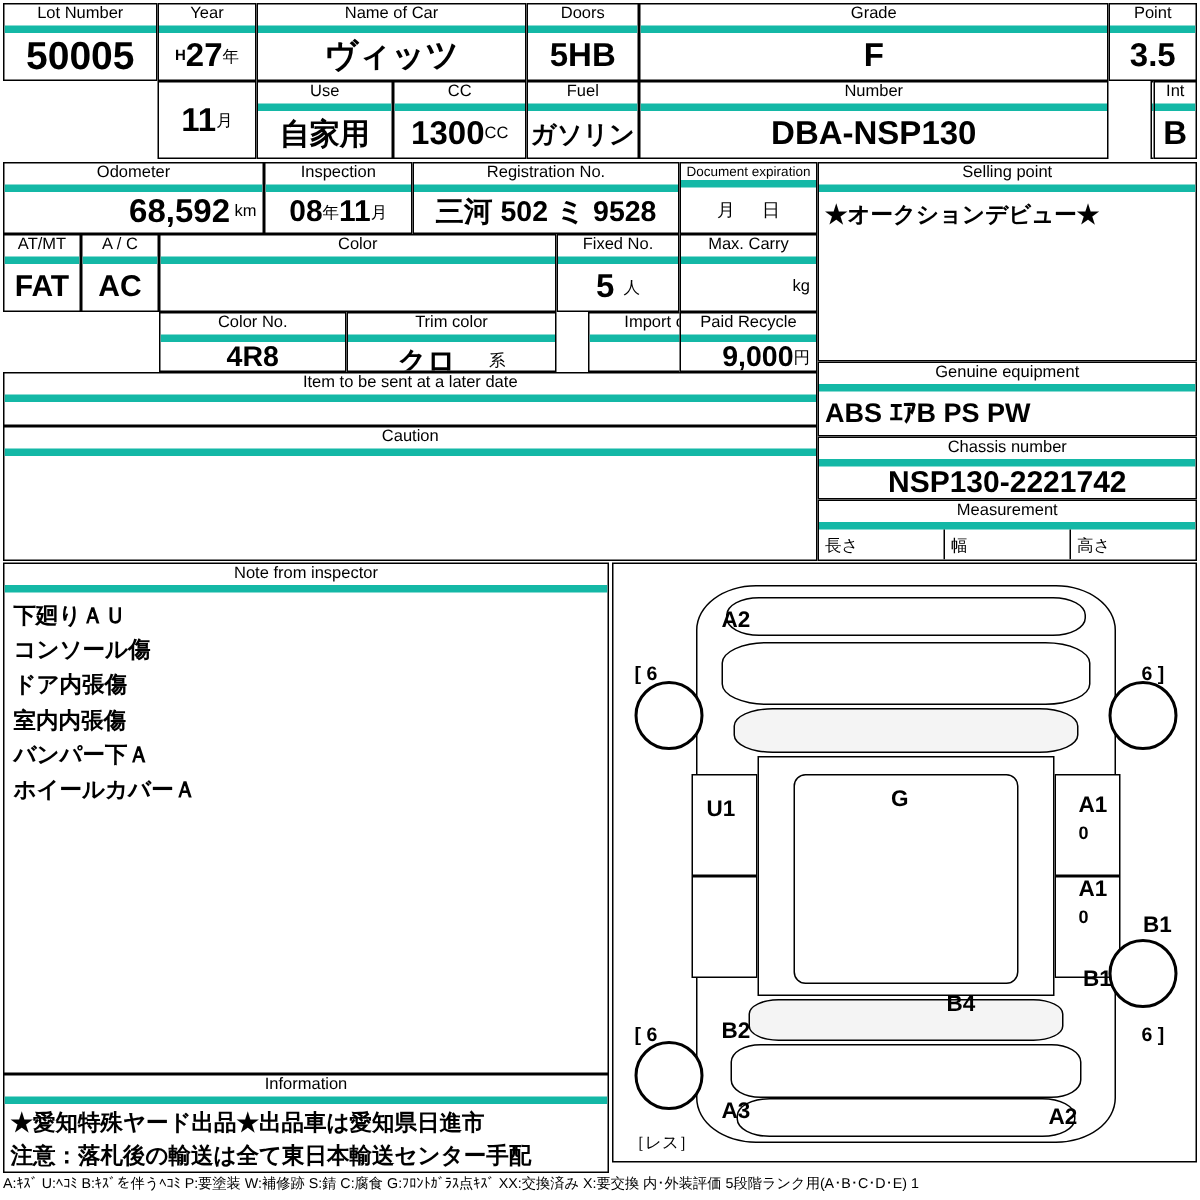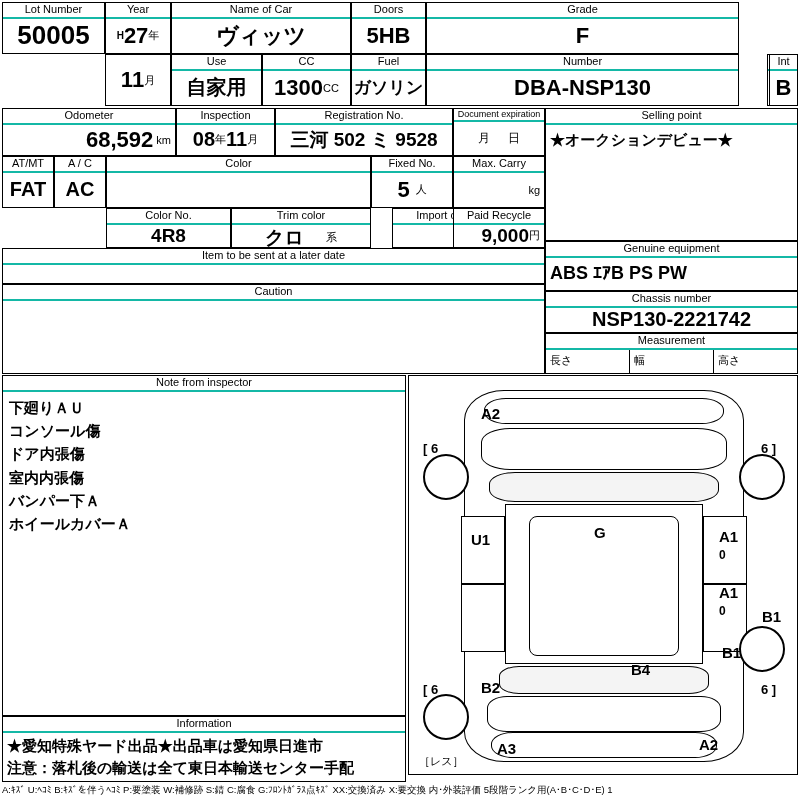--- a/index.html
+++ b/index.html
@@ -13,21 +13,21 @@
   }
   .sheet { position:relative; width:800px; height:800px; }
 
   .cell { position:absolute; border:1px solid #000; background:#fff; overflow:hidden; }
   .val { font-size:22px; text-align:center; font-weight:bold; }
   .val-lg { font-size:26px; font-weight:bold; text-align:center; }
   .ctr { display:flex; align-items:center; justify-content:center; }
   .rgt { display:flex; align-items:center; justify-content:flex-end; padding-right:4px; }
   .lft { display:flex; align-items:center; justify-content:flex-start; padding-left:4px; }
   .col { display:flex; flex-direction:column; }
-  .hdr { font-size:11px; text-align:center; border-bottom:2px solid #14b8a6; line-height:1.25; }
+  .hdr { font-size:11px; text-align:center; border-bottom:5px solid #14b8a6; line-height:1.25; }
   .unit { font-size:11px; font-weight:normal; }
   .sup { font-size:10px; vertical-align:super; font-weight:bold; }
 
   .notelist { font-size:15px; line-height:1.55; padding:4px 6px; font-weight:bold; }
   .info { font-size:15px; font-weight:bold; line-height:1.45; padding:2px 4px; }
   .legend { font-size:9.5px; line-height:1.2; }
 
   .diagram { position:absolute; left:408px; top:375px; width:390px; height:400px; border:1px solid #000; background:#fff; }
   .dlabel { position:absolute; font-size:15px; font-weight:bold; }
   .dpart { position:absolute; border:1px solid #000; background:#fff; }
@@ -61,20 +61,24 @@
   <div class="cell col" style="left:351px;top:2px;width:75px;height:52px;">
     <div class="hdr">Doors</div>
     <div class="ctr val" style="flex:1;">5HB</div>
   </div>
 
   <div class="cell col" style="left:426px;top:2px;width:313px;height:52px;">
     <div class="hdr">Grade</div>
     <div class="ctr val" style="flex:1;">F</div>
   </div>
 
+  <div class="cell col" style="left:739px;top:2px;width:59px;height:52px;">
+    <div class="hdr">Point</div>
+    <div class="ctr val" style="flex:1;">3.5</div>
+  </div>
 
   <div class="cell col" style="left:105px;top:54px;width:66px;height:52px;">
     <div class="ctr" style="flex:1;">
       <span class="val">11</span>
       <span class="unit">月</span>
     </div>
   </div>
 
   <div class="cell col" style="left:171px;top:54px;width:91px;height:52px;">
     <div class="hdr">Use</div>
@@ -290,18 +294,18 @@
     <div class="dlabel" style="left:310px;top:152px;">A1</div>
     <div class="dlabel" style="left:310px;top:172px;font-size:12px;">0</div>
     <div class="dlabel" style="left:310px;top:208px;">A1</div>
     <div class="dlabel" style="left:310px;top:228px;font-size:12px;">0</div>
     <div class="dlabel" style="left:353px;top:232px;">B1</div>
     <div class="dlabel" style="left:313px;top:268px;">B1</div>
     <div class="dlabel" style="left:222px;top:285px;">B4</div>
     <div class="dlabel" style="left:72px;top:303px;">B2</div>
     <div class="bracket" style="left:14px;top:306px;">[ 6</div>
     <div class="bracket" style="left:352px;top:306px;">6 ]</div>
-    <div class="dlabel" style="left:72px;top:364px;margin-left:16px;">A3</div>
+    <div class="dlabel" style="left:72px;top:356px;">A3</div>
     <div class="dlabel" style="left:290px;top:360px;">A2</div>
     <div style="position:absolute;left:10px;top:378px;font-size:11px;">［レス］</div>
   </div>
 
 </div>
 
 </body></html>

